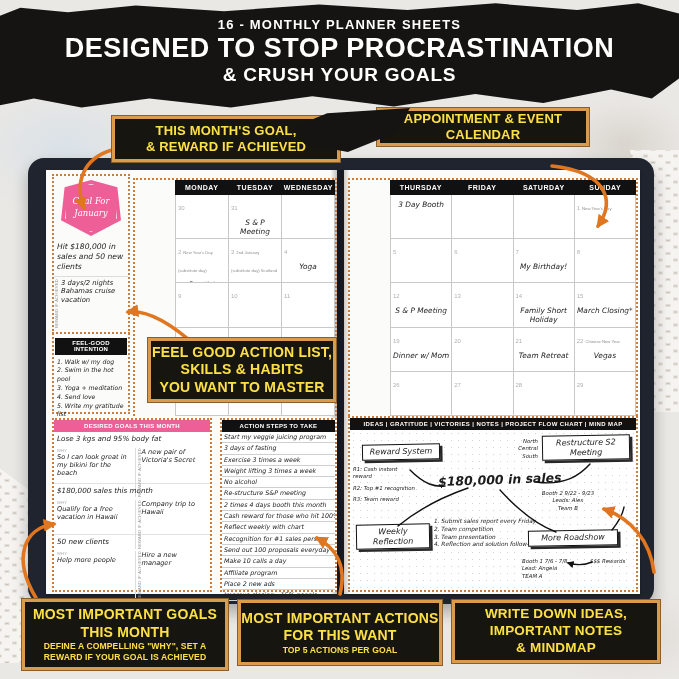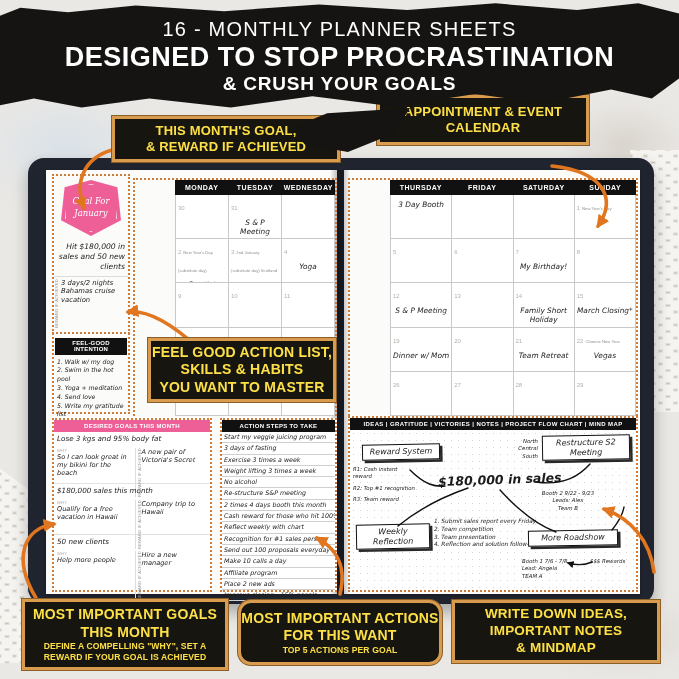--- a/index.html
+++ b/index.html
@@ -9,56 +9,56 @@
   .hand{font-family:"DejaVu Sans",sans-serif;font-style:italic;color:#1c1c1c;}
   .blob{position:absolute;border-radius:50%;filter:blur(6px);z-index:1;}
   .hex{position:absolute;z-index:1;background-color:#c8c2b8;
     background-image:radial-gradient(circle at 7px 6px,#f6f4f1 5.2px,transparent 6px),
                      radial-gradient(circle at 7px 6px,#f6f4f1 5.2px,transparent 6px);
     background-size:15px 13px;background-position:0 0,7.5px 6.5px;}
   
   #banner{left:0;top:0;width:679px;height:112px;background:#161412;z-index:8;
     clip-path:polygon(0 14%,3% 7%,10% 11%,20% 5%,33% 10%,47% 4%,60% 9%,73% 3%,85% 9%,94% 3%,100% 12%,100% 70%,96% 88%,90% 80%,80% 92%,70% 84%,58% 95%,46% 86%,34% 96%,22% 88%,12% 96%,5% 88%,0 94%);
     color:#fff;text-align:center;padding-top:17px;box-sizing:border-box;}
-  #banner .b1{font-size:20px;font-weight:normal;letter-spacing:1.2px;line-height:1.25;text-align:center;}
+  #banner .b1{font-size:13px;font-weight:bold;letter-spacing:1.2px;line-height:1.25;text-align:center;}
   #banner .b2{font-size:27px;font-weight:bold;letter-spacing:.5px;line-height:1.15;}
   #banner .b3{font-size:19px;font-weight:bold;letter-spacing:.8px;line-height:1.2;}
   #brush-blob{left:295px;top:108px;width:115px;height:44px;background:#161412;z-index:8;
     clip-path:polygon(0 42%,28% 12%,100% 0,86% 58%,46% 100%,8% 82%);}
   
   .co{position:absolute;background:#17150f;border:3px solid #d99c4f;box-sizing:border-box;
     display:flex;flex-direction:column;justify-content:center;align-items:center;z-index:7;
     box-shadow:0 0 0 1px #8a5f28;}
   .co div{color:#fde047;font-weight:bold;text-align:left;line-height:1.25;letter-spacing:.2px;}
   #co-tl{left:112px;top:116px;width:228px;height:46px;font-size:13px;}
-  #co-tr{left:377px;top:95px;width:212px;height:50px;font-size:13px;}
+  #co-tr{left:377px;top:108px;width:212px;height:38px;font-size:13px;}
   #co-mid{left:148px;top:338px;width:188px;height:64px;font-size:14px;}
   #co-bl{left:22px;top:599px;width:206px;height:71px;}
-  #co-bm{left:238px;top:600px;width:204px;height:65px;border-radius:13px;}
+  #co-bm{left:238px;top:600px;width:204px;height:65px;}
   #co-br{left:452px;top:600px;width:208px;height:63px;font-size:13.5px;}
   .co .big{font-size:14px;} .co .small{font-size:8.6px;letter-spacing:.1px;}
   
   #cover{left:28px;top:158px;width:626px;height:446px;background:#20242f;border-radius:16px;
     box-shadow:0 8px 16px rgba(0,0,0,.28);z-index:2;}
   .page{position:absolute;background:#fbfbf9;z-index:3;box-shadow:0 1px 3px rgba(0,0,0,.25);}
   #page-left{left:46px;top:170px;width:291px;height:424px;}
   #page-right{left:344px;top:170px;width:296px;height:424px;}
   #gutter{left:330px;top:170px;width:20px;height:424px;z-index:4;
     background:linear-gradient(90deg,rgba(0,0,0,0),rgba(0,0,0,.30) 45%,rgba(0,0,0,.30) 55%,rgba(0,0,0,0));}
   .dotted{border:2px dotted #cf7b3a;box-sizing:border-box;}
   
   #sidebar{left:52px;top:174px;width:78px;height:240px;z-index:5;background:#fbfbf9;}
   #badge{width:60px;height:56px;margin:4px auto 0;background:#ee5f98;position:relative;
     clip-path:polygon(50% 0,94% 13%,100% 72%,50% 100%,0 72%,6% 13%);
     display:flex;align-items:center;justify-content:center;}
   #badge .inner{position:absolute;left:4px;top:4px;right:4px;bottom:4px;border:1px solid rgba(255,255,255,.85);
     clip-path:polygon(50% 0,94% 13%,100% 72%,50% 100%,0 72%,6% 13%);}
   #badge .script{font-family:"DejaVu Serif",serif;font-style:italic;color:#fff;font-size:8.5px;
     text-align:center;line-height:1.4;position:relative;}
-  #month-goal{margin-top:6px;font-size:7.6px;text-align:right;padding:0 3px;line-height:1.3;}
+  #month-goal{margin-top:6px;font-size:7.6px;text-align:left;padding:0 3px;line-height:1.3;}
   #reward-row{margin-top:4px;border-top:1px solid #ddd;display:flex;padding-top:2px;}
   .vlbl{writing-mode:vertical-rl;transform:rotate(180deg);font-size:4px;color:#999;letter-spacing:.3px;flex-shrink:0;}
   #reward-text{font-size:6.8px;line-height:1.25;padding-left:2px;}
   .side-div{border-top:2px dotted #cf7b3a;margin:4px -2px 0;}
   .blk-hdr{background:#111;color:#fff;font-size:6px;font-weight:bold;text-align:center;
     padding:2.5px 1px;margin:4px 1px 3px;letter-spacing:.2px;}
   .side-list div{font-size:6.2px;line-height:1.42;padding-left:3px;font-family:"DejaVu Sans",sans-serif;font-style:italic;color:#222;}
   
   .cal{position:absolute;z-index:5;padding-left:40px;}
   #cal-left{left:133px;top:178px;width:204px;}

